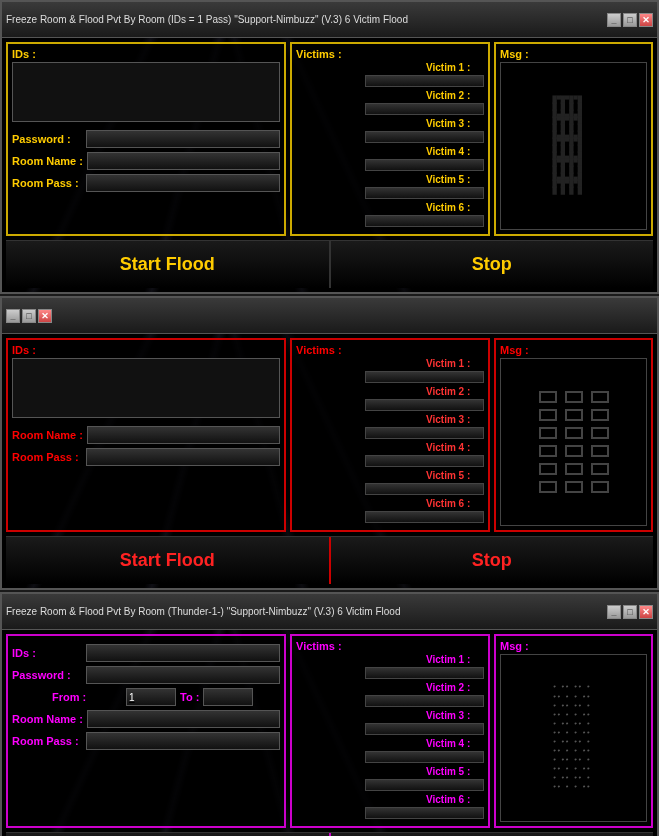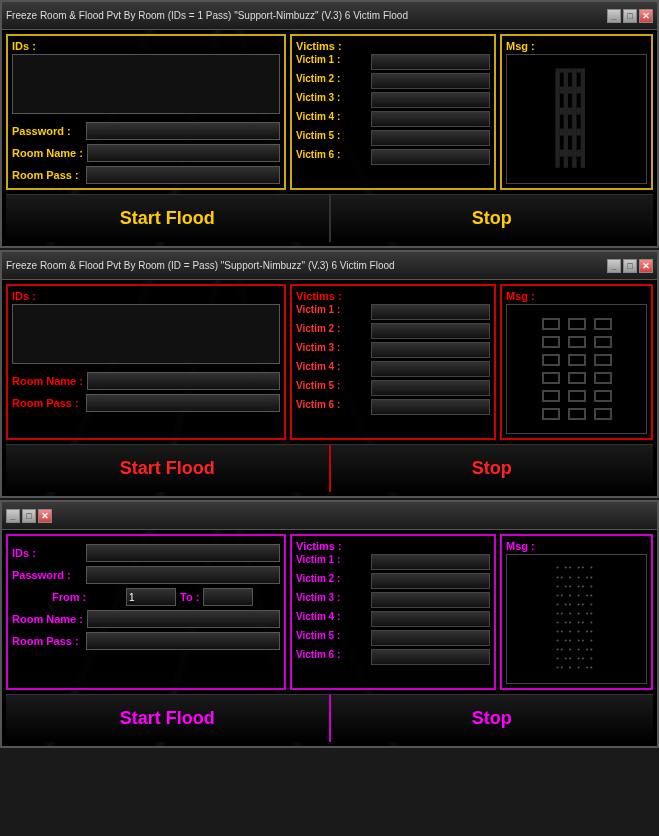--- a/index.html
+++ b/index.html
@@ -31,21 +31,21 @@
       pointer-events: none;
       z-index: 0;
     }
 
     .titlebar {
       background: linear-gradient(to bottom, #3a3a3a, #1a1a1a);
       display: flex;
       align-items: center;
       justify-content: space-between;
       padding: 2px 4px;
-      height: 28px;
+      height: 36px;
       border-bottom: 1px solid #555;
       position: relative;
       z-index: 2;
     }
 
     .titlebar-title {
       font-size: 10px;
       color: #ddd;
       white-space: nowrap;
       overflow: hidden;
@@ -162,23 +162,24 @@
     .middle-panel.yellow-border {
       border-color: #ccaa00;
     }
 
     .middle-panel.pink-border {
       border-color: #cc00cc;
     }
 
     .victim-row {
       display: flex;
-      align-items: flex-start;
+      align-items: flex-end;
       margin-bottom: 3px;
-      gap: 17px;
+      gap: 2px;
+      flex-direction: column;
     }
 
     .victim-label {
       font-size: 10px;
       font-weight: bold;
       white-space: nowrap;
       min-width: 58px;
     }
 
     .victim-label.red { color: #ff3333; }
@@ -421,21 +422,20 @@
     <div class="bottom-bar">
       <button class="flood-btn yellow-text">Start Flood</button>
       <div class="divider-v"></div>
       <button class="stop-btn yellow-text">Stop</button>
     </div>
   </div>
 </div>
 
 <div class="window">
   <div class="titlebar">
-    <span class="titlebar-title">Freeze Room &amp; Flood Pvt By Room  (ID = Pass)  "Support-Nimbuzz"    (V.3) 6 Victim Flood</span>
     <div class="titlebar-buttons">
       <div class="titlebar-btn">_</div>
       <div class="titlebar-btn">□</div>
       <div class="titlebar-btn close">✕</div>
     </div>
   </div>
   <div class="window-content">
     <div class="main-area">
 
       <div class="left-panel">
@@ -520,20 +520,21 @@
     <div class="bottom-bar">
       <button class="flood-btn red-text">Start Flood</button>
       <div class="divider-v red-div"></div>
       <button class="stop-btn red-text">Stop</button>
     </div>
   </div>
 </div>
 
 <div class="window">
   <div class="titlebar">
+    <span class="titlebar-title">Freeze Room &amp; Flood Pvt By Room  (Thunder-1-)  "Support-Nimbuzz"   (V.3) 6 Victim Flood</span>
     <div class="titlebar-buttons">
       <div class="titlebar-btn">_</div>
       <div class="titlebar-btn">□</div>
       <div class="titlebar-btn close">✕</div>
     </div>
   </div>
   <div class="window-content">
     <div class="main-area">
 
       <div class="left-panel pink-border">

